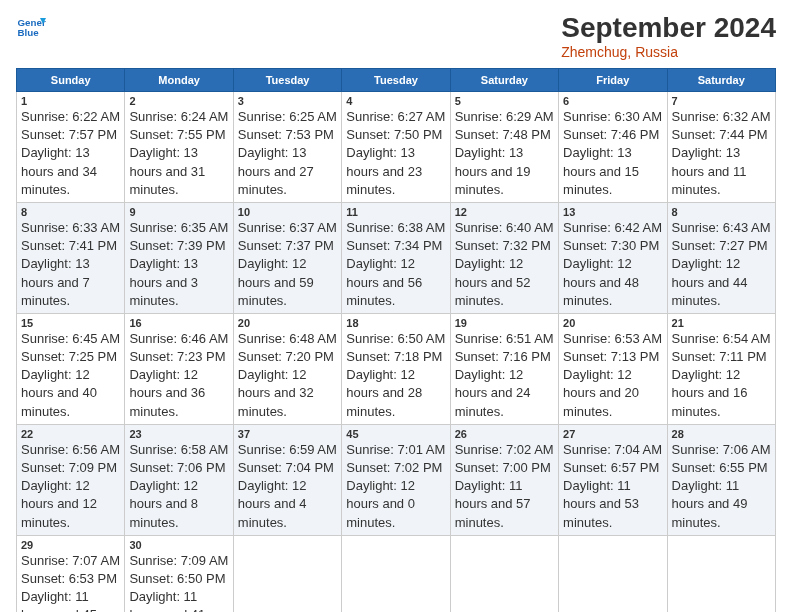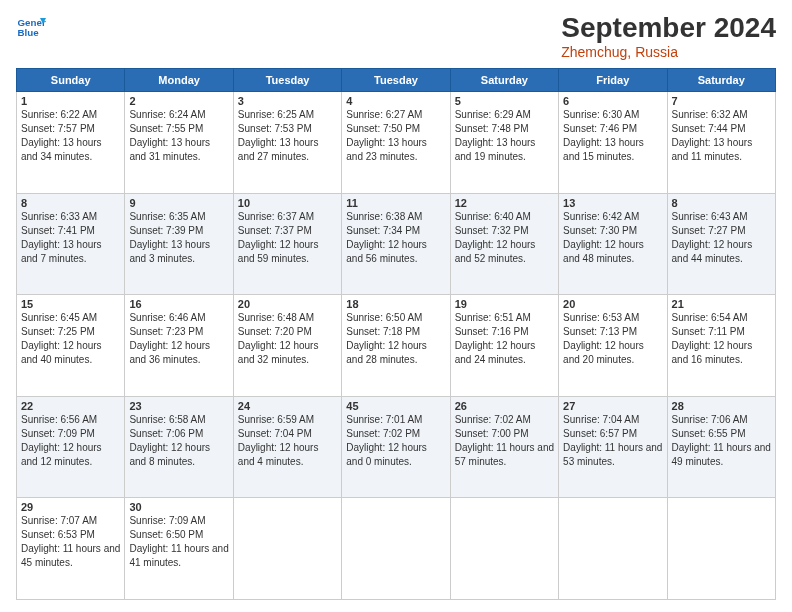--- a/index.html
+++ b/index.html
@@ -74,21 +74,21 @@
     .calendar tr:nth-child(odd) td {
       background: #fff;
     }
     .day-num {
       font-size: 11px;
       font-weight: bold;
       display: block;
       margin-bottom: 1px;
     }
     .day-info {
-      font-size: 10px;
+      font-size: 13px;
       line-height: 1.4;
       color: #333;
     }
     td.empty {
       background: #f9f9f9;
     }
   </style>
 </head>
 <body>
 
@@ -166,21 +166,21 @@
           <td><span class="day-num">20</span>
 <span class="day-info">Sunrise: 6:53 AM<br>Sunset: 7:13 PM<br>Daylight: 12 hours and 20 minutes.</span></td>
           <td><span class="day-num">21</span>
 <span class="day-info">Sunrise: 6:54 AM<br>Sunset: 7:11 PM<br>Daylight: 12 hours and 16 minutes.</span></td>
         </tr>
         <tr>
           <td><span class="day-num">22</span>
 <span class="day-info">Sunrise: 6:56 AM<br>Sunset: 7:09 PM<br>Daylight: 12 hours and 12 minutes.</span></td>
           <td><span class="day-num">23</span>
 <span class="day-info">Sunrise: 6:58 AM<br>Sunset: 7:06 PM<br>Daylight: 12 hours and 8 minutes.</span></td>
-          <td><span class="day-num">24</span>
+          <td><span class="day-num">37</span>
 <span class="day-info">Sunrise: 6:59 AM<br>Sunset: 7:04 PM<br>Daylight: 12 hours and 4 minutes.</span></td>
           <td><span class="day-num">45</span>
 <span class="day-info">Sunrise: 7:01 AM<br>Sunset: 7:02 PM<br>Daylight: 12 hours and 0 minutes.</span></td>
           <td><span class="day-num">26</span>
 <span class="day-info">Sunrise: 7:02 AM<br>Sunset: 7:00 PM<br>Daylight: 11 hours and 57 minutes.</span></td>
           <td><span class="day-num">27</span>
 <span class="day-info">Sunrise: 7:04 AM<br>Sunset: 6:57 PM<br>Daylight: 11 hours and 53 minutes.</span></td>
           <td><span class="day-num">28</span>
 <span class="day-info">Sunrise: 7:06 AM<br>Sunset: 6:55 PM<br>Daylight: 11 hours and 49 minutes.</span></td>
         </tr>

